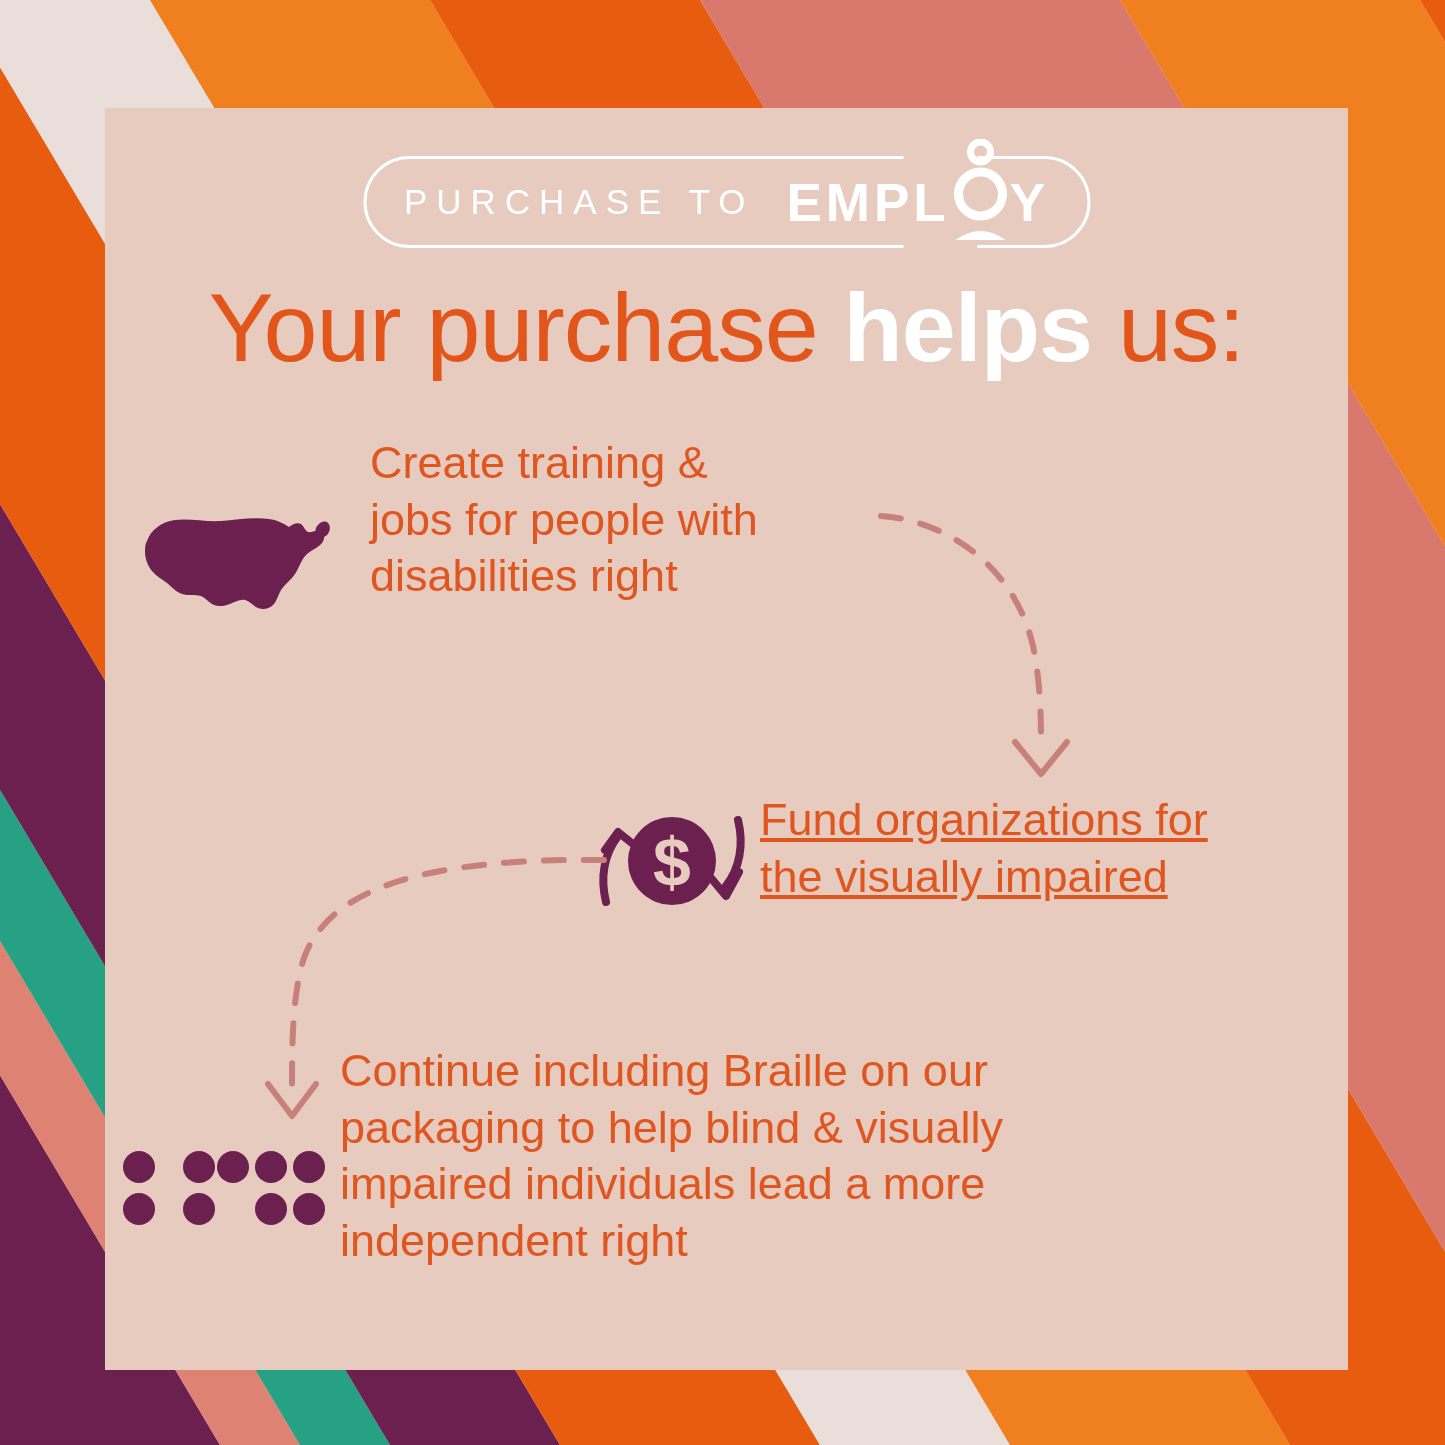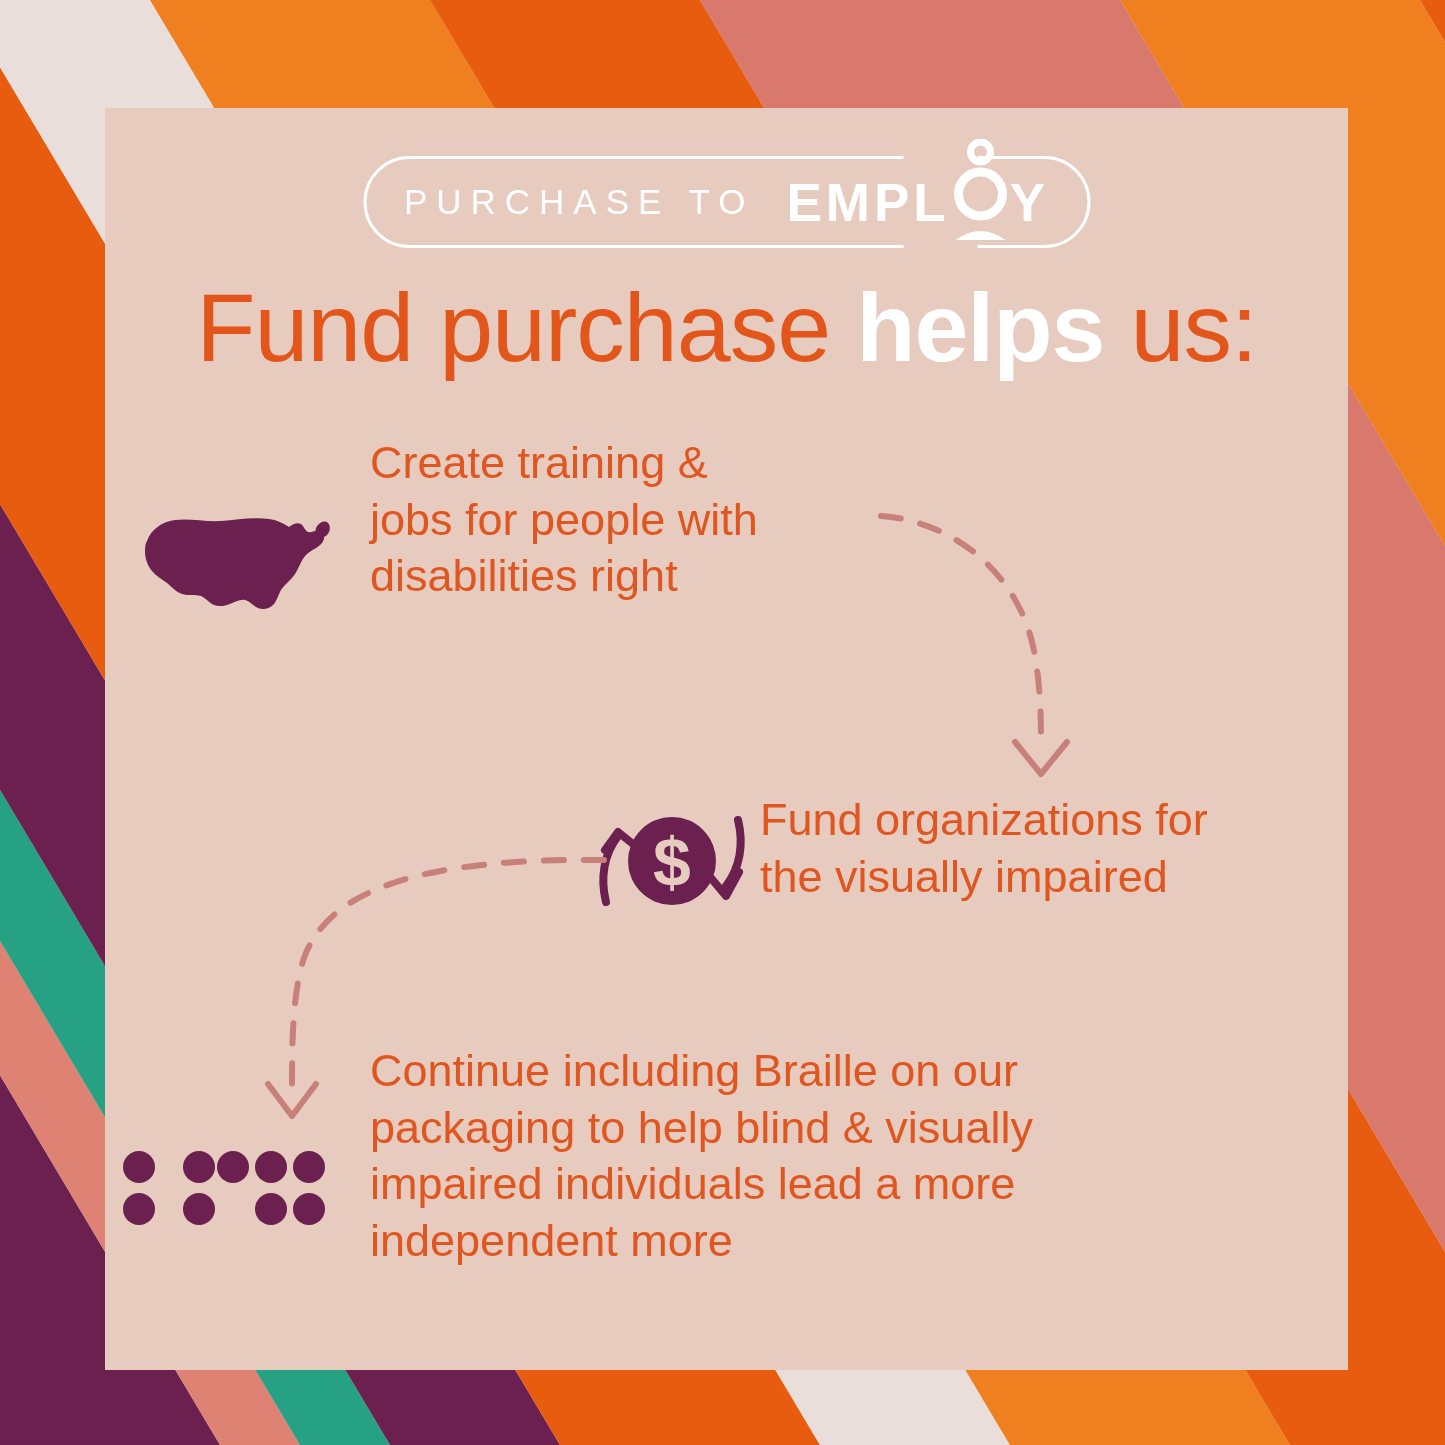--- a/index.html
+++ b/index.html
@@ -128,22 +128,22 @@
 
   
   .item-text {
     position: absolute;
     color: #DF5620;
     font-size: 45px;
     line-height: 1.26;
     font-weight: 400;
   }
   #item1-text { left: 265px; top: 327px; width: 520px; }
-  #item2-text { left: 655px; top: 684px; width: 570px; }
-  #item3-text { left: 265px; top: 935px; width: 820px; }
+  #item2-text { left: 655px; top: 684px; width: 570px; text-decoration: underline; }
+  #item3-text { left: 235px; top: 935px; width: 820px; }
 
   
   .icon-box { position: absolute; }
   #map-icon-box   { left: 26px;  top: 392px; width: 220px; height: 130px; }
   #coin-icon-box  { left: 487px; top: 698px; width: 160px; height: 110px; }
   #braille-box    { left: 12px;  top: 1035px; width: 215px; height: 90px; }
 
   
   #arrow1 { position: absolute; left: 770px; top: 398px;  width: 220px; height: 280px; }
   #arrow2 { position: absolute; left: 75px;  top: 728px;  width: 430px; height: 300px; }
@@ -206,21 +206,21 @@
               <circle cx="29" cy="55" r="22" fill="none" stroke="#FFFFFF" stroke-width="9"></circle>
 
               <path d="M4,101 Q29,83 54,101 Z" fill="#FFFFFF"></path>
             </svg>
           </span><span>Y</span>
         </span>
       </div>
     </div>
 
     <div class="headline">
-      <span>Fund purchase </span><span class="hl-white">helps</span><span> us:</span>
+      <span>Your purchase </span><span class="hl-white">helps</span><span> us:</span>
     </div>
 
     <div class="icon-box" id="map-icon-box">
       <svg viewBox="0 0 220 130" width="220" height="130" aria-hidden="true">
         <path fill="#6B2050" d="M16,41 C20,30 30,22 44,20 C58,18 74,22 90,21 C106,20 122,17 138,19
           C146,20 152,23 158,27 C162,24 166,22 170,24 C173,26 174,31 177,32 C181,33 186,29 190,31
           C194,33 194,39 191,43 C187,48 180,50 175,55 C170,60 168,68 164,74 C160,80 154,84 150,90
           C147,95 146,101 142,105 C138,109 132,110 127,108 C122,106 119,101 114,100 C109,99 104,102 99,104
           C94,106 88,107 83,105 C78,103 75,98 70,96 C64,94 57,96 51,94 C45,92 41,87 36,83
           C31,79 25,76 21,71 C17,66 14,59 14,52 C14,48 14,44 16,41 Z"></path>
@@ -263,16 +263,16 @@
           <circle cx="82" cy="24" r="16"></circle>
           <circle cx="82" cy="66" r="16"></circle>
           <circle cx="116" cy="24" r="16"></circle>
           <circle cx="154" cy="24" r="16"></circle>
           <circle cx="154" cy="66" r="16"></circle>
           <circle cx="192" cy="24" r="16"></circle>
           <circle cx="192" cy="66" r="16"></circle>
         </g>
       </svg>
     </div>
-    <div class="item-text" id="item3-text"><span>Continue including Braille on our</span><br><span>packaging to help blind &amp; visually</span><br><span>impaired individuals lead a more</span><br><span>independent more</span></div>
+    <div class="item-text" id="item3-text"><span>Continue including Braille on our</span><br><span>packaging to help blind &amp; visually</span><br><span>impaired individuals lead a more</span><br><span>independent right</span></div>
 
   </div>
 </div>
 
 </body></html>

